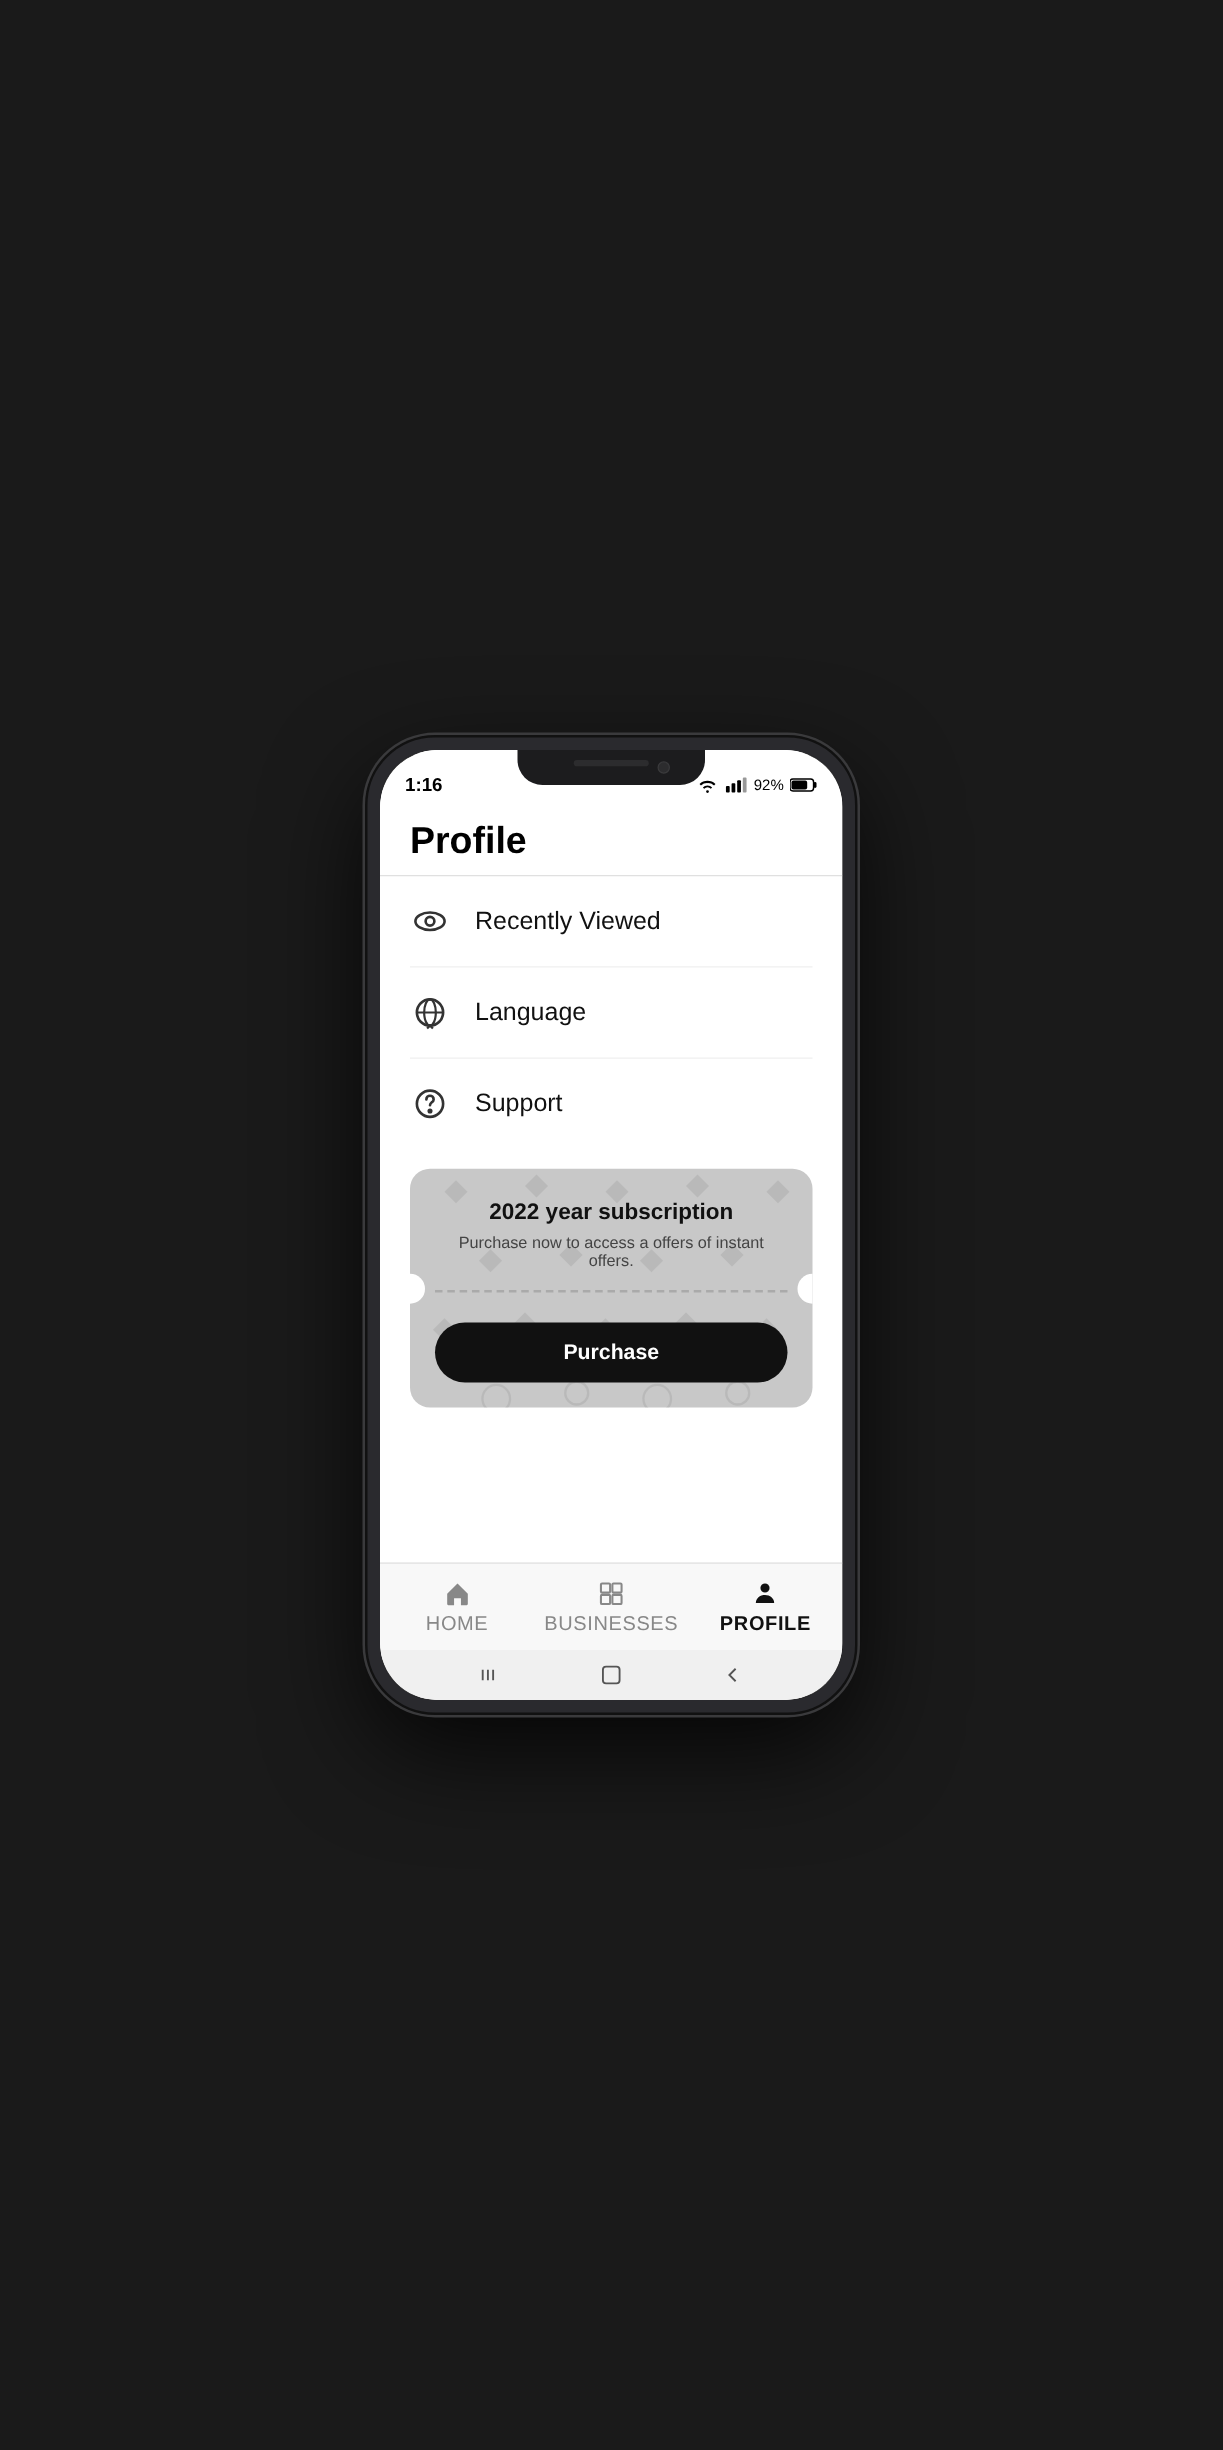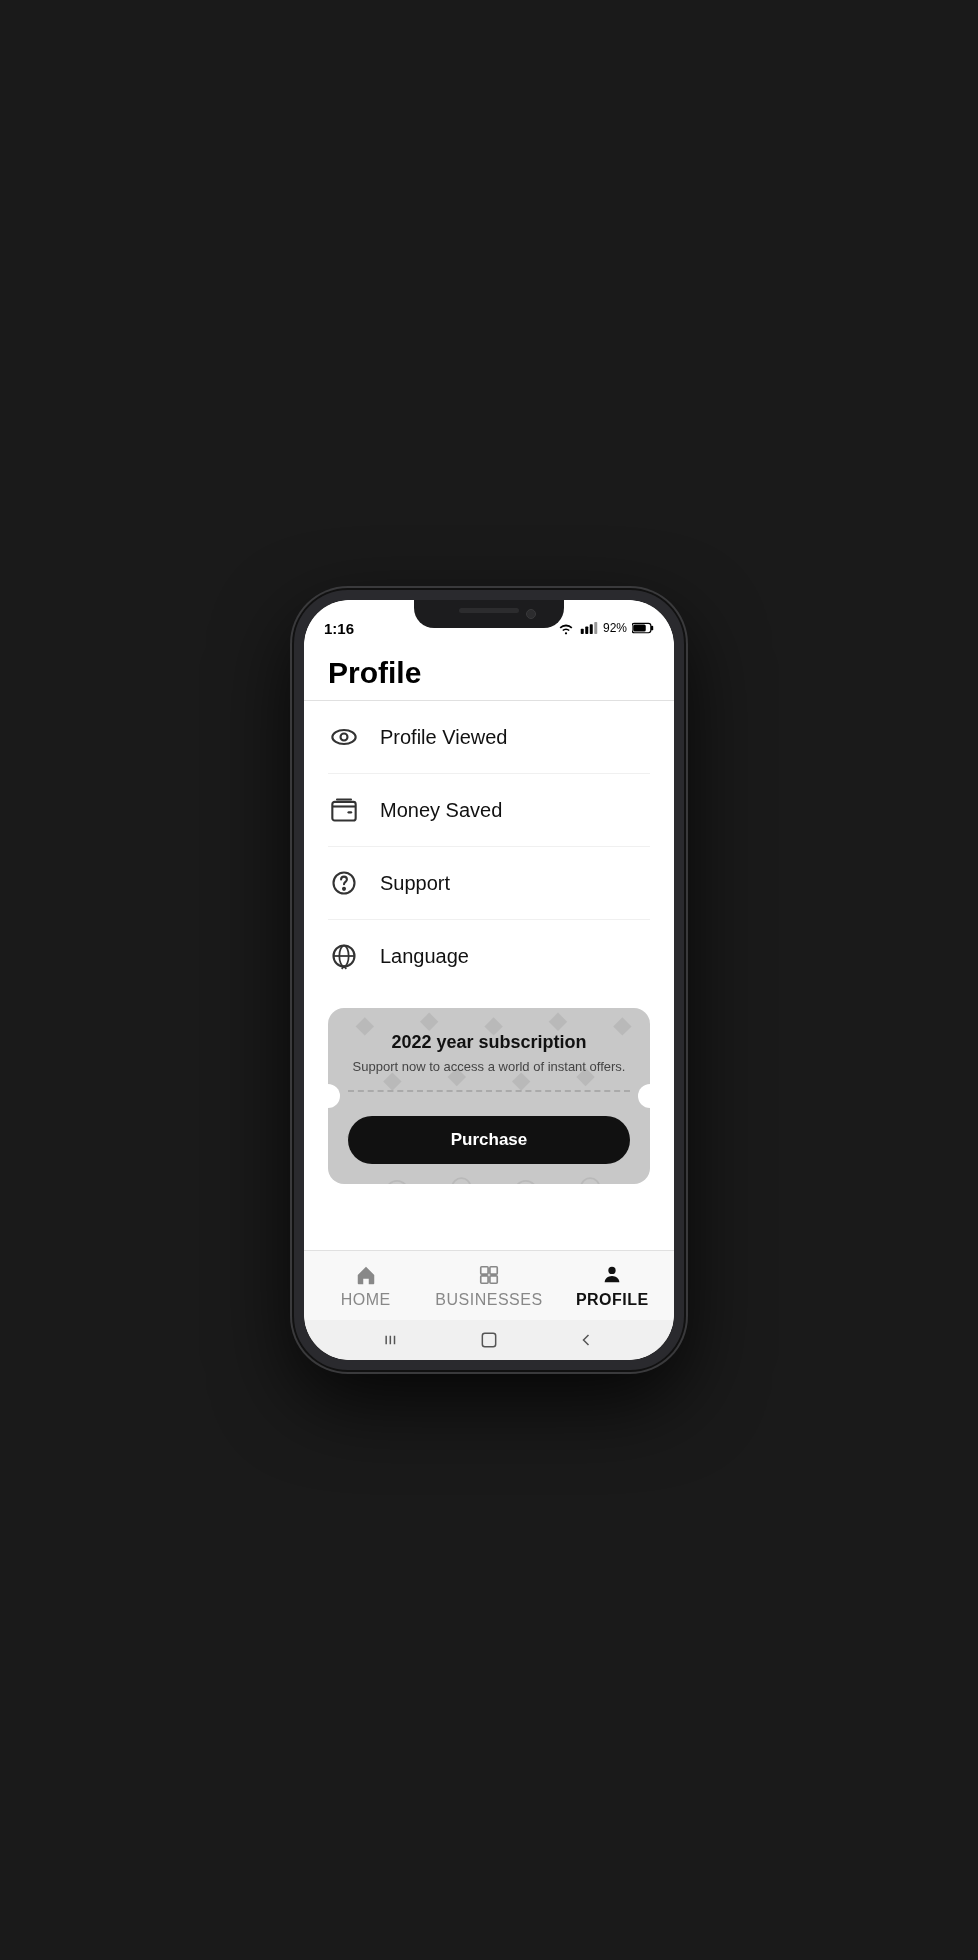--- a/index.html
+++ b/index.html
@@ -339,58 +339,47 @@
       <div class="menu-list">
 
 
         <div class="menu-item">
           <div class="menu-icon">
             <svg viewBox="0 0 24 24">
               <ellipse cx="12" cy="12" rx="10" ry="6" stroke="#333" stroke-width="1.8"></ellipse>
               <circle cx="12" cy="12" r="3" stroke="#333" stroke-width="1.8"></circle>
             </svg>
           </div>
-          <span class="menu-label">Profile Viewed</span>
-        </div>
-
-        <div class="menu-item">
-          <div class="menu-icon">
-            <svg viewBox="0 0 24 24">
-              <rect x="2" y="5" width="20" height="16" rx="2" stroke="#333" stroke-width="1.8"></rect>
-              <path d="M2 9h20" stroke="#333" stroke-width="1.8"></path>
-              <path d="M16 14h2" stroke="#333" stroke-width="2" stroke-linecap="round"></path>
-              <path d="M6 3h12" stroke="#333" stroke-width="1.8" stroke-linecap="round"></path>
-            </svg>
-          </div>
-          <span class="menu-label">Money Saved</span>
-        </div>
-
-        <div class="menu-item">
-          <div class="menu-icon">
-            <svg viewBox="0 0 24 24">
-              <circle cx="12" cy="12" r="9" stroke="#333" stroke-width="1.8"></circle>
-              <path d="M9.5 9a2.5 2.5 0 0 1 5 0c0 2-2.5 2-2.5 4" stroke="#333" stroke-width="1.8" stroke-linecap="round"></path>
-              <circle cx="12" cy="17" r="1" fill="#333"></circle>
-            </svg>
-          </div>
-          <span class="menu-label">Support</span>
-        </div>
+          <span class="menu-label">Recently Viewed</span>
+        </div>
+
 
         <div class="menu-item">
           <div class="menu-icon">
             <svg viewBox="0 0 24 24">
               <circle cx="12" cy="12" r="9" stroke="#333" stroke-width="1.8"></circle>
               <ellipse cx="12" cy="12" rx="4" ry="9" stroke="#333" stroke-width="1.5"></ellipse>
               <line x1="3" y1="12" x2="21" y2="12" stroke="#333" stroke-width="1.5"></line>
               <line x1="12" y1="20" x2="12" y2="22" stroke="#333" stroke-width="1.5"></line>
               <line x1="12" y1="21" x2="10" y2="23" stroke="#333" stroke-width="1.5"></line>
               <line x1="12" y1="21" x2="14" y2="23" stroke="#333" stroke-width="1.5"></line>
             </svg>
           </div>
           <span class="menu-label">Language</span>
+        </div>
+
+        <div class="menu-item">
+          <div class="menu-icon">
+            <svg viewBox="0 0 24 24">
+              <circle cx="12" cy="12" r="9" stroke="#333" stroke-width="1.8"></circle>
+              <path d="M9.5 9a2.5 2.5 0 0 1 5 0c0 2-2.5 2-2.5 4" stroke="#333" stroke-width="1.8" stroke-linecap="round"></path>
+              <circle cx="12" cy="17" r="1" fill="#333"></circle>
+            </svg>
+          </div>
+          <span class="menu-label">Support</span>
         </div>
       </div>
 
       <div class="subscription-section">
         <div class="subscription-card">
 
           <svg class="card-pattern" viewBox="0 0 350 260" preserveAspectRatio="xMidYMid slice">
 
             <path d="M30 20 L40 10 L50 20 L40 30Z" fill="#999"></path>
             <path d="M100 15 L110 5 L120 15 L110 25Z" fill="#999"></path>
@@ -422,21 +411,21 @@
             <text x="160" y="240" font-size="14" fill="#999">🧳</text>
             <text x="230" y="235" font-size="14" fill="#999">🧳</text>
             <text x="300" y="240" font-size="14" fill="#999">🧳</text>
           </svg>
 
           <div class="card-notch-left"></div>
           <div class="card-notch-right"></div>
 
           <div class="card-top">
             <div class="card-title">2022 year subscription</div>
-            <div class="card-subtitle">Support now to access a world of instant offers.</div>
+            <div class="card-subtitle">Purchase now to access a offers of instant offers.</div>
           </div>
 
           <div class="card-dashed-line"></div>
 
           <div class="card-bottom">
             <button class="purchase-btn">Purchase</button>
           </div>
         </div>
       </div>
 

